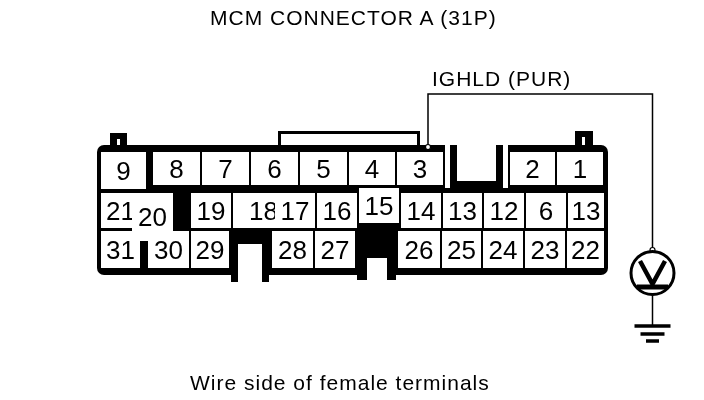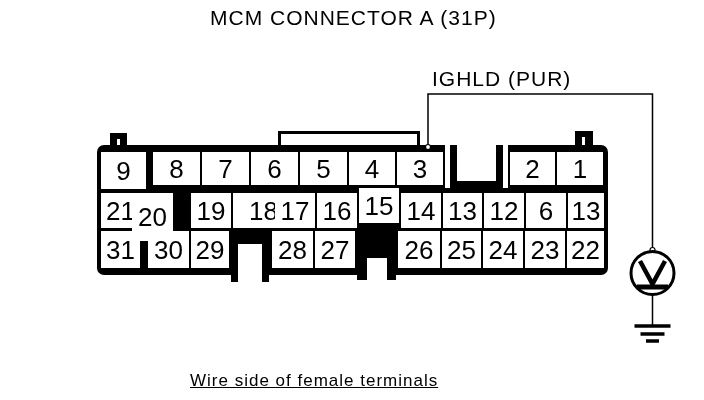--- a/index.html
+++ b/index.html
@@ -9,21 +9,21 @@
     overflow:hidden;
   }
   .abs{position:absolute;}
   .title{
     font-size:21px;letter-spacing:1px;font-weight:500;white-space:nowrap;
   }
   .wire-label{
     font-size:21px;letter-spacing:1px;white-space:nowrap;
   }
   .caption{
-    font-size:17px;letter-spacing:1px;white-space:nowrap;text-decoration:underline;
+    font-size:21px;letter-spacing:1px;white-space:nowrap;
   }
   .shell{
     background:#000;border-radius:7px;
   }
   .cell{
     background:#fff;text-align:center;font-size:26px;line-height:1;
     display:flex;align-items:center;justify-content:center;
     box-sizing:border-box;
   }
   .tab{background:#000;}

